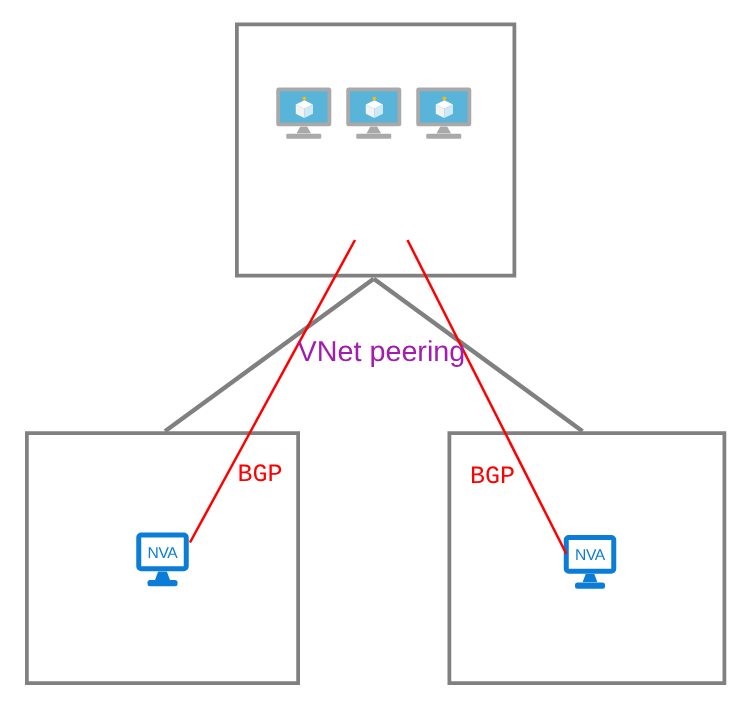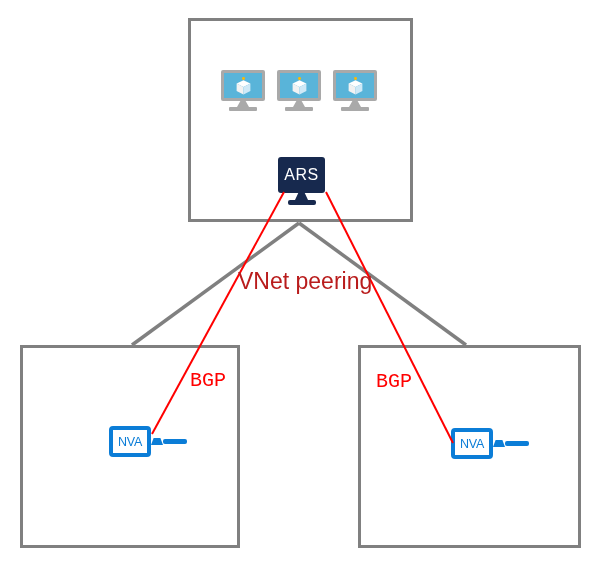--- a/index.html
+++ b/index.html
@@ -92,21 +92,21 @@
   }
   .ars-base {
     width: 28px; height: 5px;
     background: #17294e;
     border-radius: 2px;
   }
 
   
   .nva-icon {
     position: absolute;
-    display: flex; flex-direction: row; align-items: center;
+    display: flex; flex-direction: column; align-items: center;
     z-index: 4;
   }
   .spoke-left  .nva-icon { left: 86px; top: 78px; }
   .spoke-right .nva-icon { left: 90px; top: 80px; }
   .nva-monitor {
     width: 34px; height: 23px;
     background: #ffffff;
     border: 4px solid #0b7dd7;
     border-radius: 4px;
     display: flex; align-items: center; justify-content: center;
@@ -125,21 +125,21 @@
     width: 24px; height: 5px;
     background: #0b7dd7;
     border-radius: 2px;
   }
 
   
   .peering-label {
     position: absolute;
     left: 238px; top: 268px;
     font-size: 23px;
-    color: #b91c1c;
+    color: #a21caf;
     z-index: 5;
     white-space: nowrap;
   }
   .bgp-label {
     position: absolute;
     font-size: 20px;
     color: #ff0000;
     z-index: 5;
     white-space: nowrap;
     font-family: Liberation Mono, monospace;
@@ -203,27 +203,20 @@
               <polygon points="14.5,6.2 8,9.4 8,16.5 14.5,13.3" fill="#cfe9f7"></polygon>
             </svg>
           </div>
         </div>
         <div class="vm-stem"></div>
         <div class="vm-base"></div>
       </div>
 
     </div>
 
-    <div class="ars-icon">
-      <div class="ars-monitor">
-        <span class="ars-label">ARS</span>
-      </div>
-      <div class="ars-stem"></div>
-      <div class="ars-base"></div>
-    </div>
 
   </div>
 
   <div class="vnet-box spoke-left">
     <div class="nva-icon">
       <div class="nva-monitor">
         <span class="nva-label">NVA</span>
       </div>
       <div class="nva-stem"></div>
       <div class="nva-base"></div>

